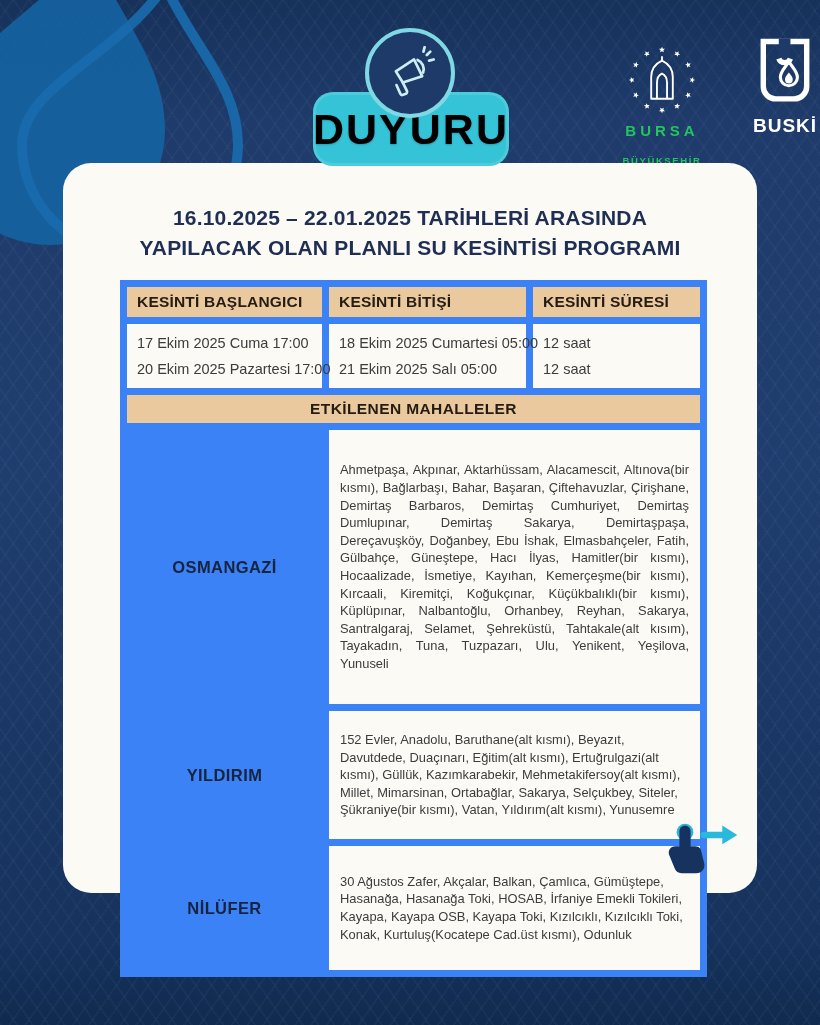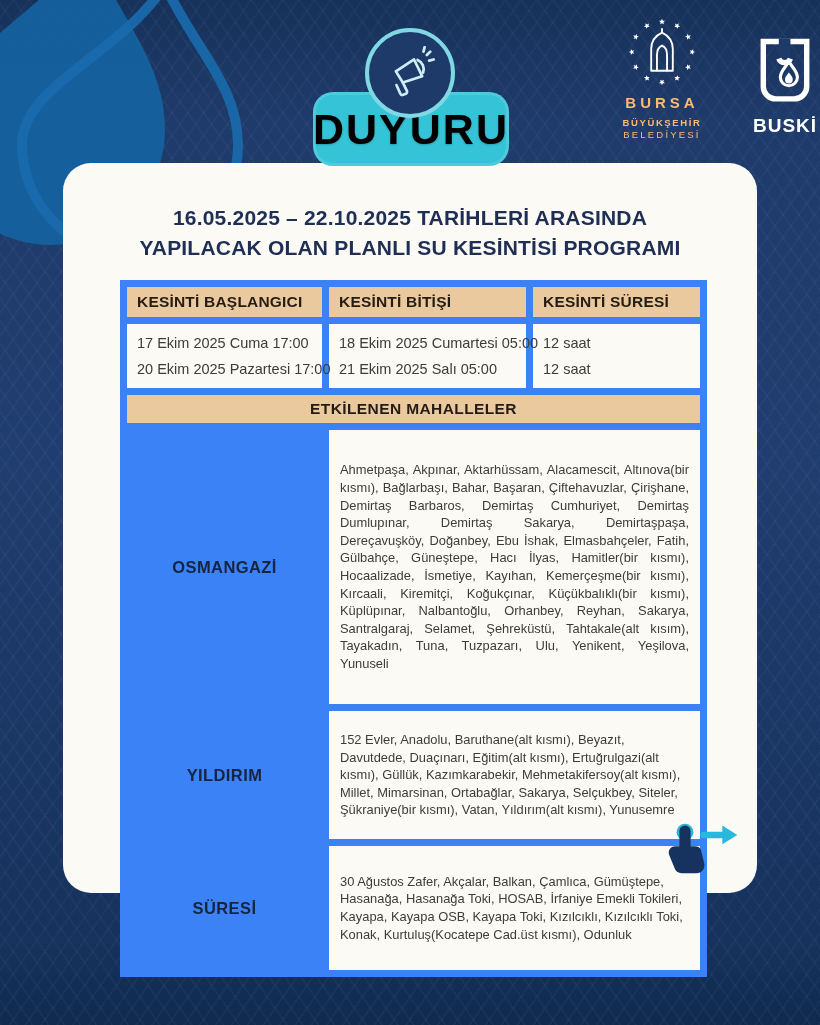--- a/index.html
+++ b/index.html
@@ -25,24 +25,24 @@
   }
   .badge{
     position:absolute;left:313px;top:92px;width:196px;height:74px;border-radius:20px;
     background:#35c4d7;z-index:3;display:flex;align-items:center;justify-content:center;
     box-shadow:inset 0 0 0 3px rgba(255,255,255,0.12);
   }
   .badge span{
     color:#000000;font-size:43px;font-weight:bold;letter-spacing:2px;
     text-shadow:0 1px 2px rgba(0,40,60,0.25);
   }
-  .logo-bursa{position:absolute;left:608px;top:16px;width:108px;text-align:center;color:#fdba74;}
+  .logo-bursa{position:absolute;left:608px;top:44px;width:108px;text-align:center;color:#22c55e;}
   .logo-bursa .emblem{width:72px;height:72px;margin:0 auto;}
   .logo-bursa .l1{font-size:15px;font-weight:bold;letter-spacing:4px;margin-top:2px;}
-  .logo-bursa .l2{font-size:9.5px;font-weight:bold;letter-spacing:1.6px;margin-top:6px;}
+  .logo-bursa .l2{font-size:9.5px;font-weight:bold;letter-spacing:1.6px;margin-top:16px;}
   .logo-bursa .l3{font-size:9.5px;font-weight:normal;letter-spacing:2.2px;margin-top:1px;}
   .logo-buski{position:absolute;left:710px;top:34px;width:70px;text-align:center;color:#fff;margin-left:40px;}
   .logo-buski .mark{width:62px;height:74px;margin:0 auto;}
   .logo-buski .txt{font-size:19px;font-weight:bold;letter-spacing:1px;margin-top:3px;}
 
   
   .card{
     position:absolute;left:63px;top:163px;width:694px;height:730px;
     background:#fcfaf4;border-radius:28px;z-index:2;
   }
@@ -142,21 +142,21 @@
     <rect x="32" y="0" width="15" height="26" fill="#1d3a68"></rect>
     <path d="M32,26 a8,8 0 0 0 15,0" fill="none" stroke="#ffffff" stroke-width="7"></path>
     <path d="M45,30 C51,39 56,43 56,50 A11,11 0 1 1 34,50 C34,43 39,39 45,30 Z" fill="none" stroke="#ffffff" stroke-width="4"></path>
     <path d="M45,44 C48,48 50,50 50,53 A5,5 0 1 1 40,53 C40,50 42,48 45,44 Z" fill="#ffffff"></path>
   </svg>
   <div class="txt">BUSKİ</div>
 </div>
 
 <div class="card">
   <div class="card-title">
-    <div>16.05.2025 – 22.10.2025 TARİHLERİ ARASINDA</div>
+    <div>16.10.2025 – 22.01.2025 TARİHLERİ ARASINDA</div>
     <div>YAPILACAK OLAN PLANLI SU KESİNTİSİ PROGRAMI</div>
   </div>
 
   <table class="program">
     <colgroup>
         <col class="c1">
         <col class="c2">
         <col class="c3">
       </colgroup>
     <tbody>
@@ -188,21 +188,21 @@
         <div class="just">Ahmetpaşa, Akpınar, Aktarhüssam, Alacamescit, Altınova(bir kısmı), Bağlarbaşı, Bahar, Başaran, Çiftehavuzlar, Çirişhane, Demirtaş Barbaros, Demirtaş Cumhuriyet, Demirtaş Dumlupınar, Demirtaş Sakarya, Demirtaşpaşa, Dereçavuşköy, Doğanbey, Ebu İshak, Elmasbahçeler, Fatih, Gülbahçe, Güneştepe, Hacı İlyas, Hamitler(bir kısmı), Hocaalizade, İsmetiye, Kayıhan, Kemerçeşme(bir kısmı), Kırcaali, Kiremitçi, Koğukçınar, Küçükbalıklı(bir kısmı), Küplüpınar, Nalbantoğlu, Orhanbey, Reyhan, Sakarya, Santralgaraj, Selamet, Şehreküstü, Tahtakale(alt kısım), Tayakadın, Tuna, Tuzpazarı, Ulu, Yenikent, Yeşilova, Yunuseli</div>
       </td>
     </tr>
     <tr class="row-yildirim">
       <td class="district">YILDIRIM</td>
       <td class="hoods" colspan="2">
         <div>152 Evler, Anadolu, Baruthane(alt kısmı), Beyazıt, Davutdede, Duaçınarı, Eğitim(alt kısmı), Ertuğrulgazi(alt kısmı), Güllük, Kazımkarabekir, Mehmetakifersoy(alt kısmı), Millet, Mimarsinan, Ortabağlar, Sakarya, Selçukbey, Siteler, Şükraniye(bir kısmı), Vatan, Yıldırım(alt kısmı), Yunusemre</div>
       </td>
     </tr>
     <tr class="row-nilufer">
-      <td class="district">SÜRESİ</td>
+      <td class="district">NİLÜFER</td>
       <td class="hoods" colspan="2">
         <div>30 Ağustos Zafer, Akçalar, Balkan, Çamlıca, Gümüştepe, Hasanağa, Hasanağa Toki, HOSAB, İrfaniye Emekli Tokileri, Kayapa, Kayapa OSB, Kayapa Toki, Kızılcıklı, Kızılcıklı Toki, Konak, Kurtuluş(Kocatepe Cad.üst kısmı), Odunluk</div>
       </td>
     </tr>
   </tbody>
     </table>
 
   <svg class="swipe-icon" viewBox="0 0 90 60">
     <circle cx="30" cy="13" r="9" fill="#2ab6d9"></circle>
     <path d="M50,16 H72" stroke="#29b9dc" stroke-width="7" stroke-linecap="round"></path>

